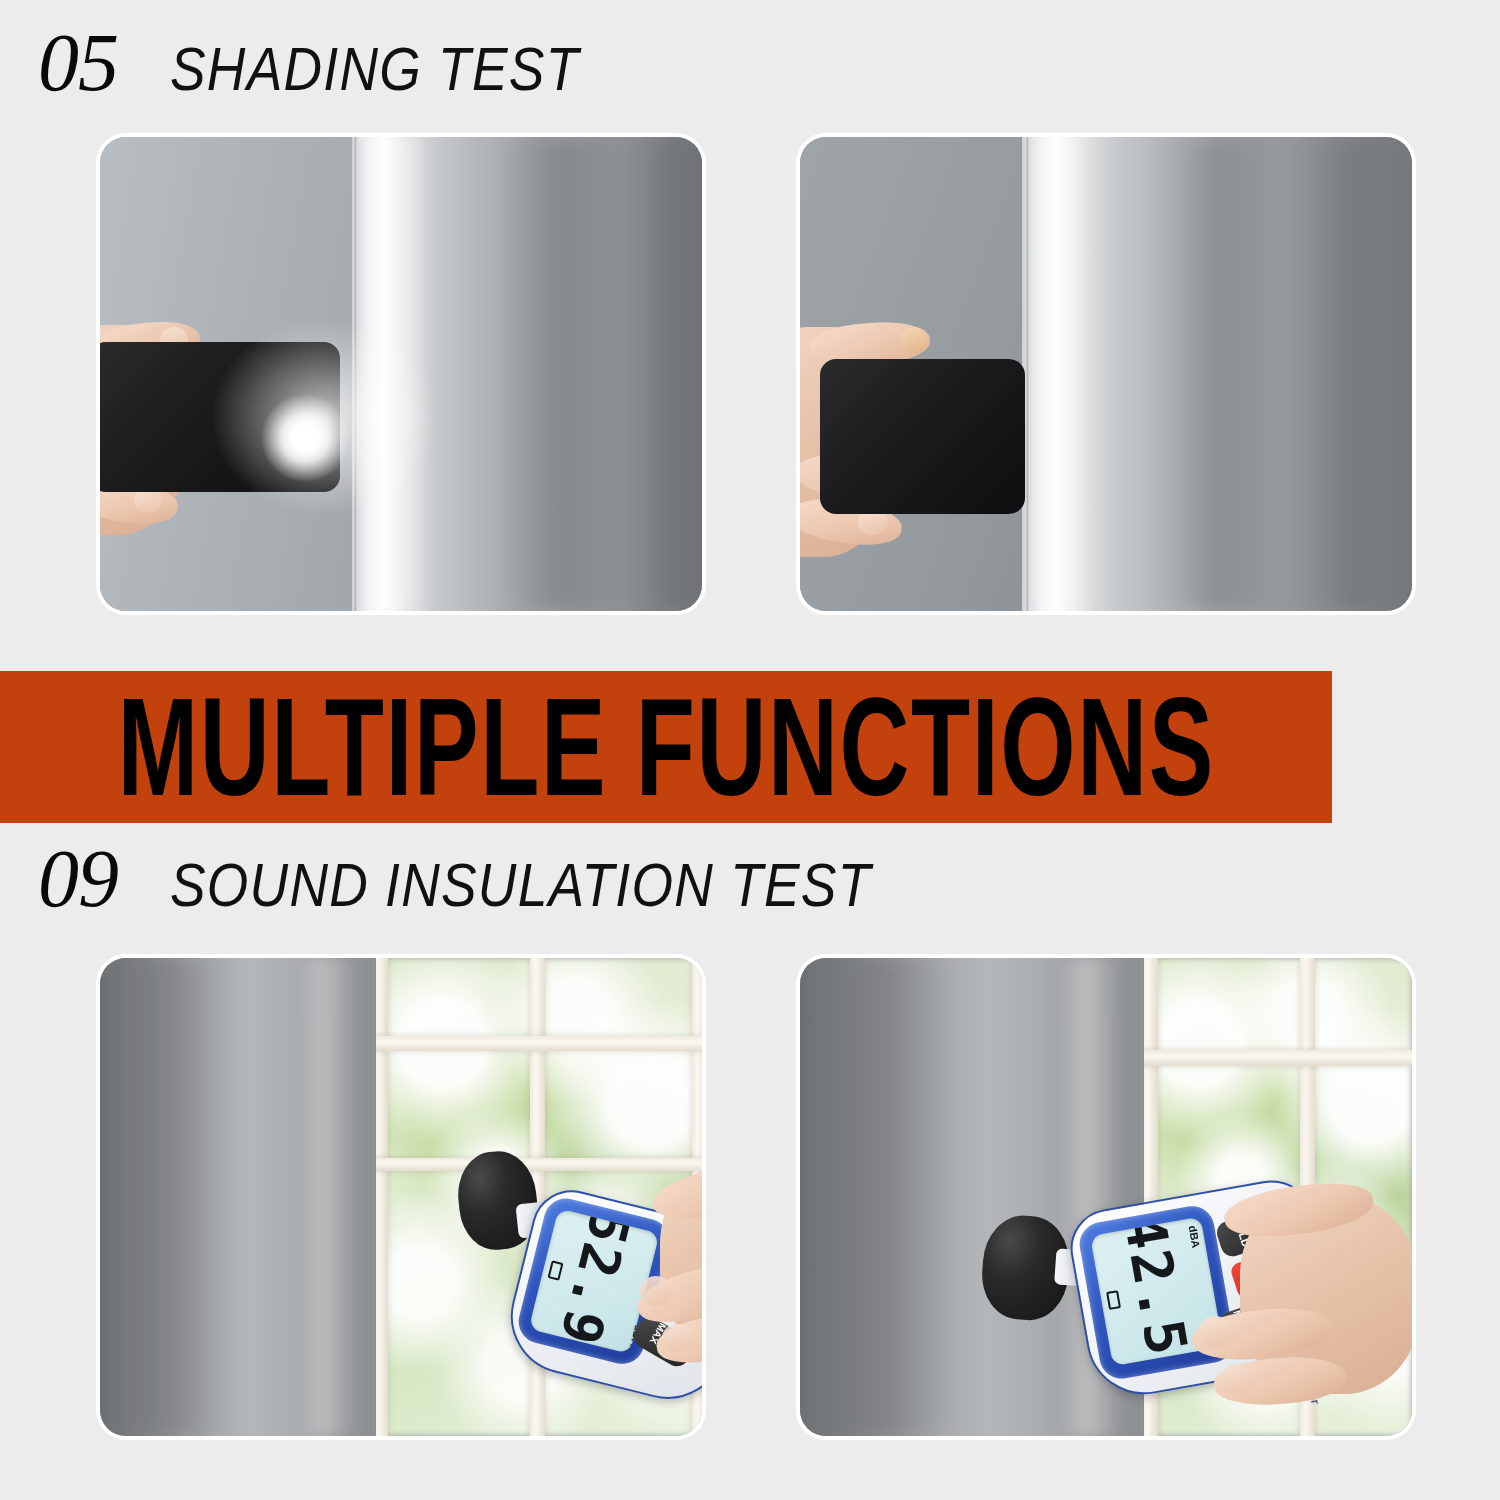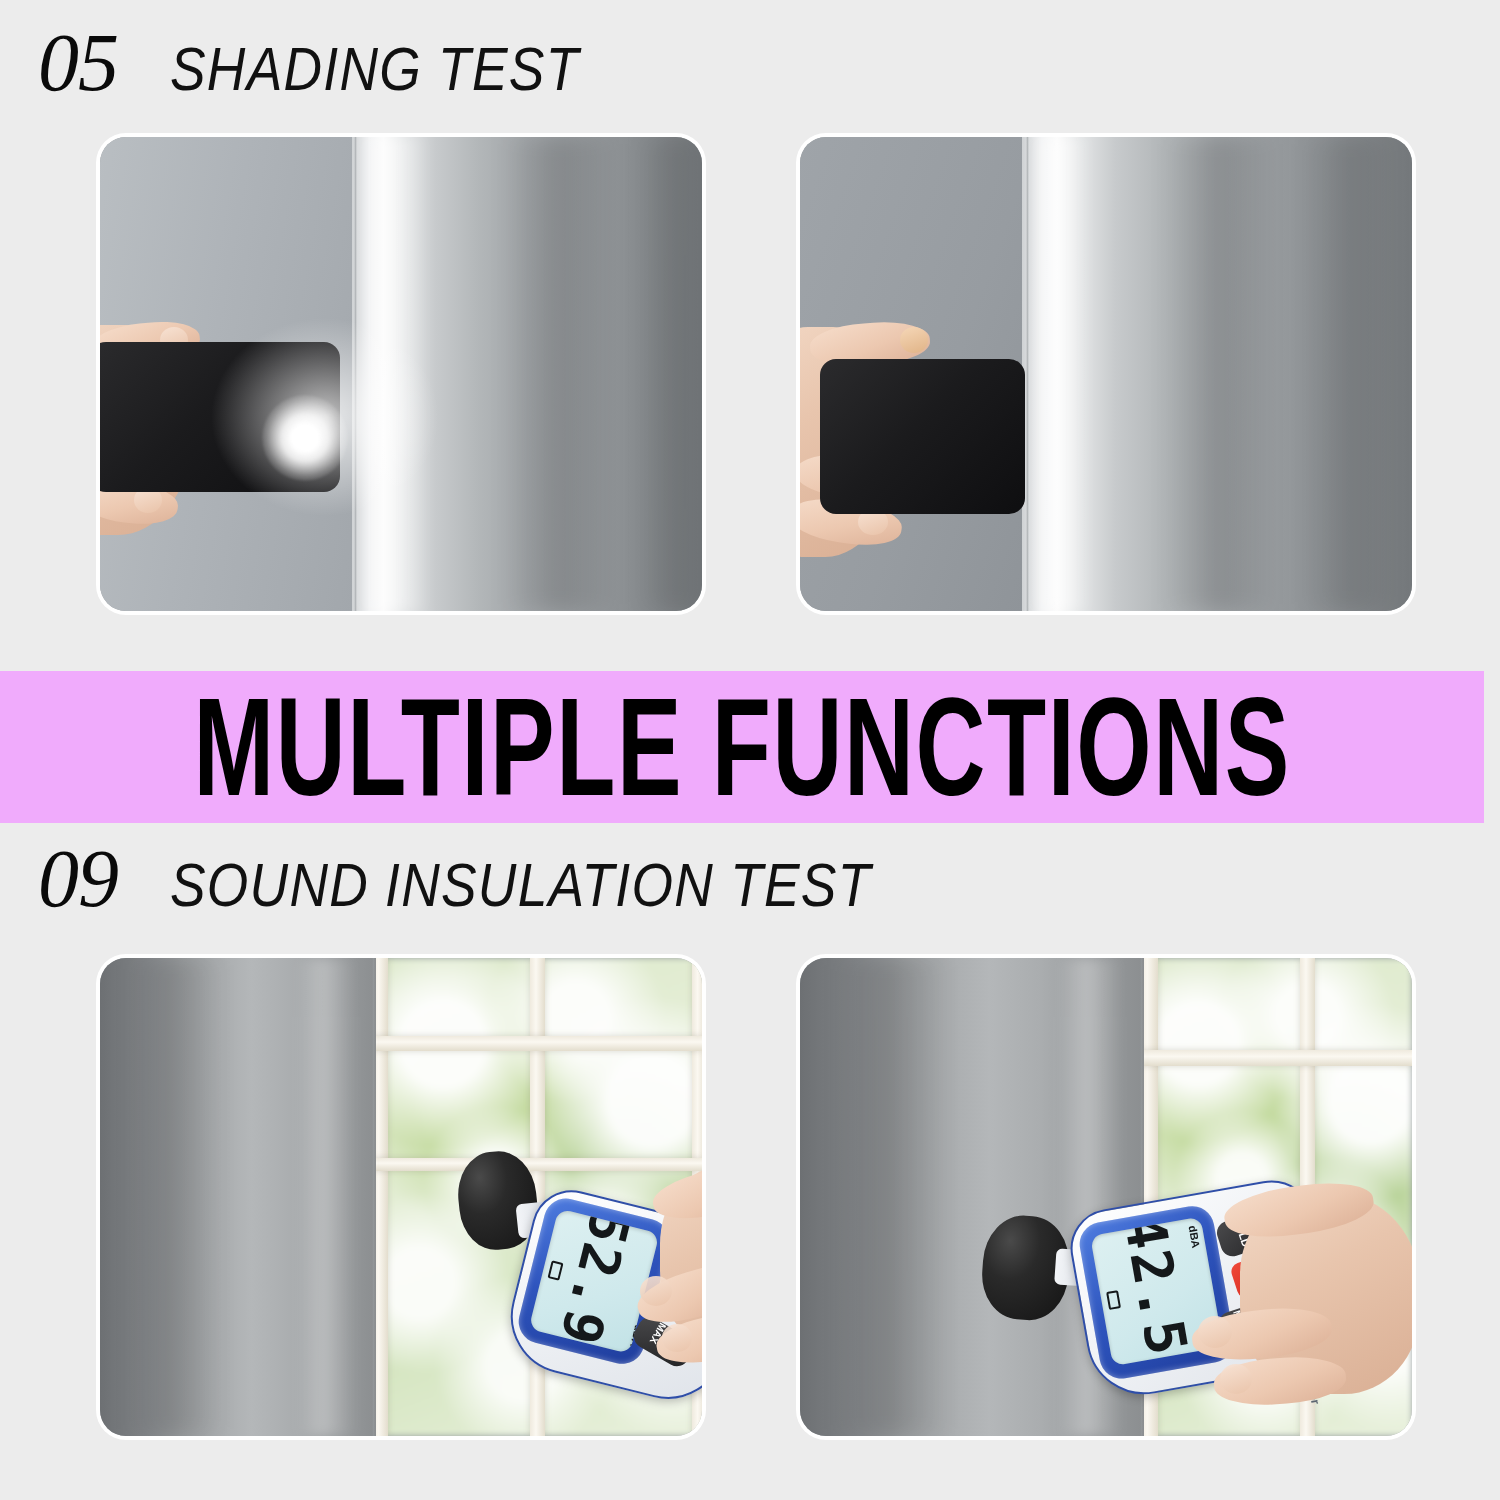--- a/index.html
+++ b/index.html
@@ -39,22 +39,22 @@
     transform:scaleX(0.86);
     transform-origin:left center;
     margin-left:52px;
   }
   #heading-01{left:38px;top:22px;}
   #heading-02{left:38px;top:838px;}
 
   
   .banner{
     position:absolute;
-    left:0;top:671px;width:1484px;height:152px;
-    background:#f0abfc;
+    left:0;top:671px;width:1332px;height:152px;
+    background:#c2410c;
     display:flex;align-items:center;justify-content:center;
   }
   .banner-text{
     font-family:"Liberation Sans Narrow","Liberation Sans", sans-serif;
     font-weight:700;
     font-size:118px;
     line-height:1;
     color:#000;
     letter-spacing:2px;
     transform:scaleX(0.82) scaleY(1.18);

